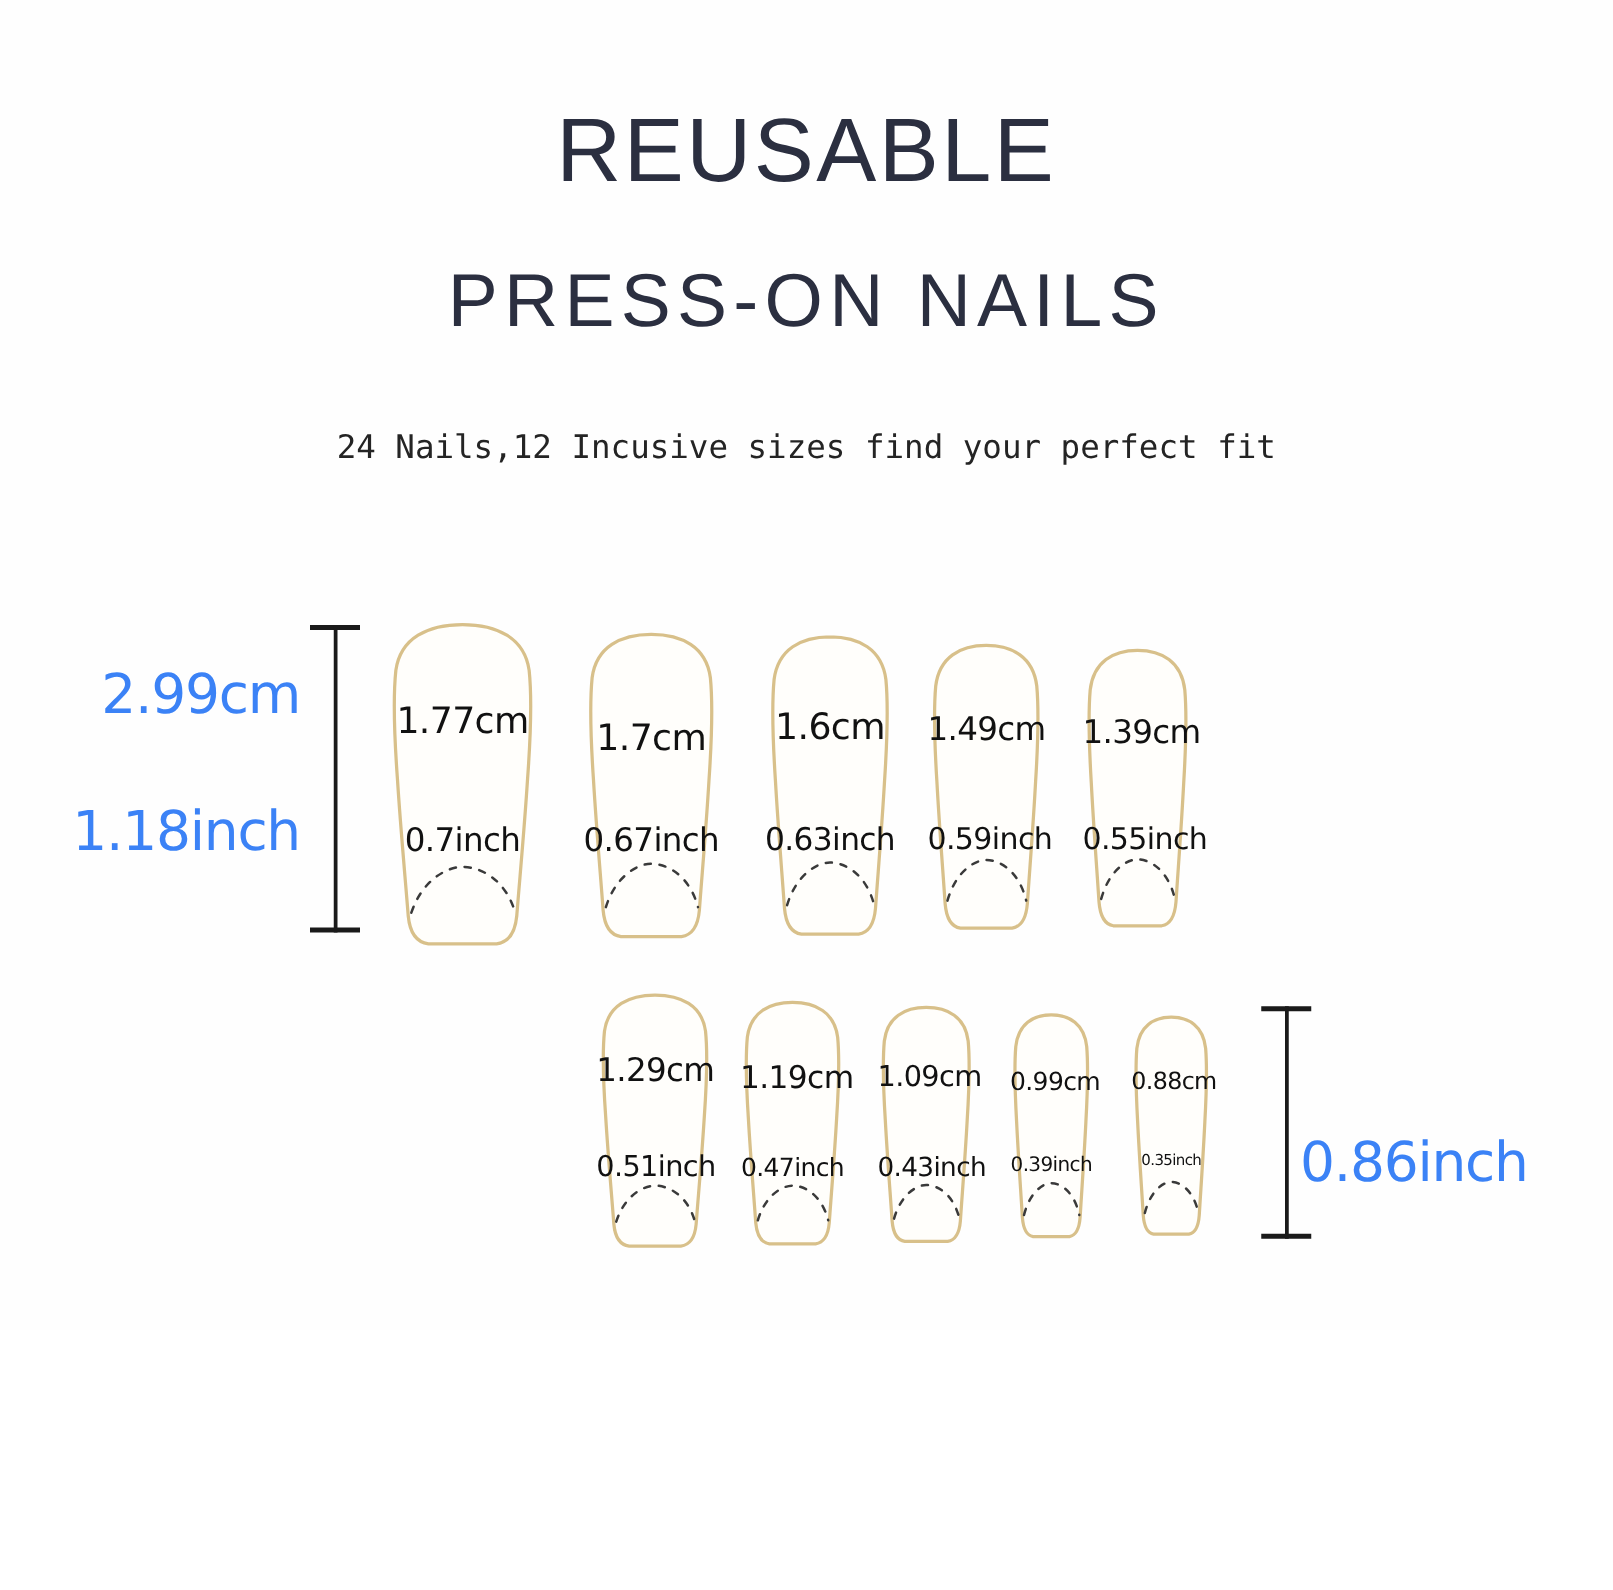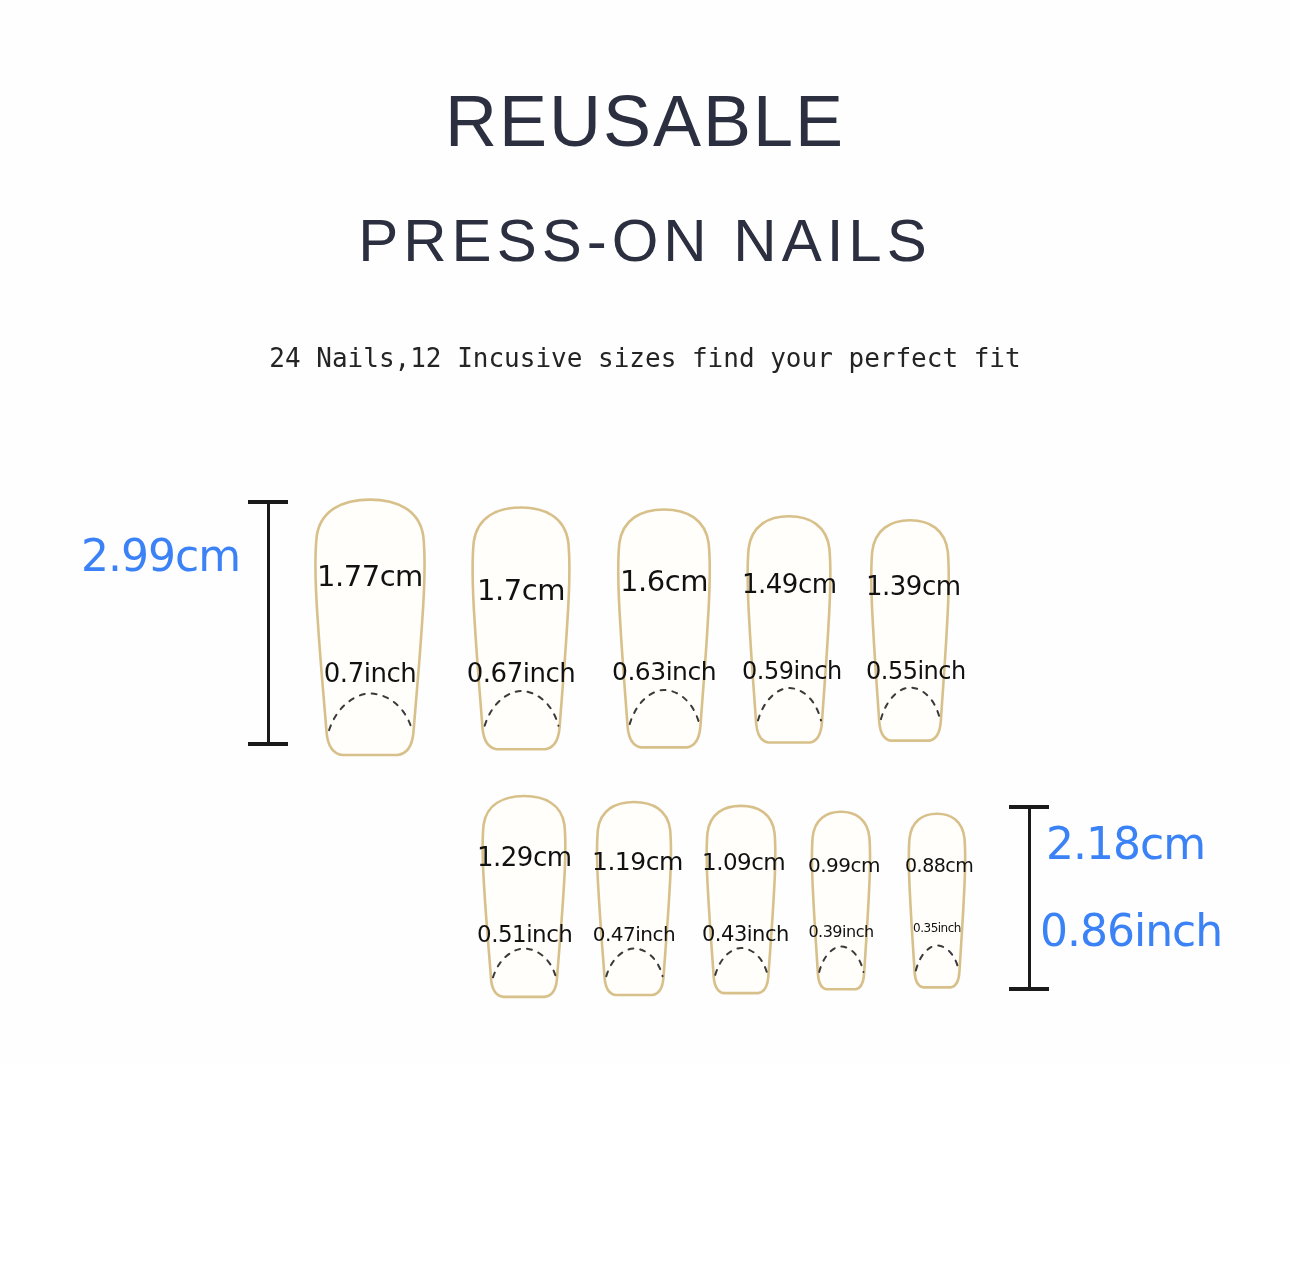--- a/index.html
+++ b/index.html
@@ -127,27 +127,27 @@
   <div class="title-1">REUSABLE</div>
   <div class="title-2">PRESS-ON NAILS</div>
   <div class="subtitle">24 Nails,12 Incusive sizes find your perfect fit</div>
 
   <div class="measure" style="left:248px; top:500px; width:40px; height:246px;">
     <div class="cap top"></div>
     <div class="stem"></div>
     <div class="cap bot"></div>
   </div>
   <div class="measure-label right-align" style="left:68px; top:530px; width:172px;">2.99cm</div>
+  <div class="measure-label right-align" style="left:48px; top:640px; width:192px;">1.18inch</div>
 
   <div class="measure" style="left:1009px; top:805px; width:40px; height:186px;">
     <div class="cap top"></div>
     <div class="stem"></div>
     <div class="cap bot"></div>
   </div>
-  <div class="measure-label" style="left:1046px; top:818px; width:220px;">2.18cm</div>
   <div class="measure-label" style="left:1040px; top:905px; width:240px;">0.86inch</div>
 
   <div id="nails-layer">
       <div class="nail" style="left: 308px; top: 497px; width: 124px; height: 262px;">
         <svg viewBox="0 0 100 200" preserveAspectRatio="none">
           <path d="M 50 2 C 72 2, 90 10, 93 30 C 95 48, 94 70, 92 96 C 90 126, 87 156, 85 180 C 84 190, 80 196, 72 197 L 28 197 C 20 196, 16 190, 15 180 C 13 156, 10 126, 8 96 C 6 70, 5 48, 7 30 C 10 10, 28 2, 50 2 Z" fill="#fffefb" stroke="#d8c08a" stroke-width="2.6" vector-effect="non-scaling-stroke"></path>
           <path d="M 17 178 C 24 158, 40 150, 50 150 C 62 150, 78 158, 84 178" fill="none" stroke="#3a3a3a" stroke-width="2" stroke-linecap="round" stroke-dasharray="5 7" vector-effect="non-scaling-stroke"></path>
         </svg>
         <div class="cm" style="font-size: 29px; top: 62px;">1.77cm</div>
         <div class="inch" style="font-size: 26px; top: 161px;">0.7inch</div>

